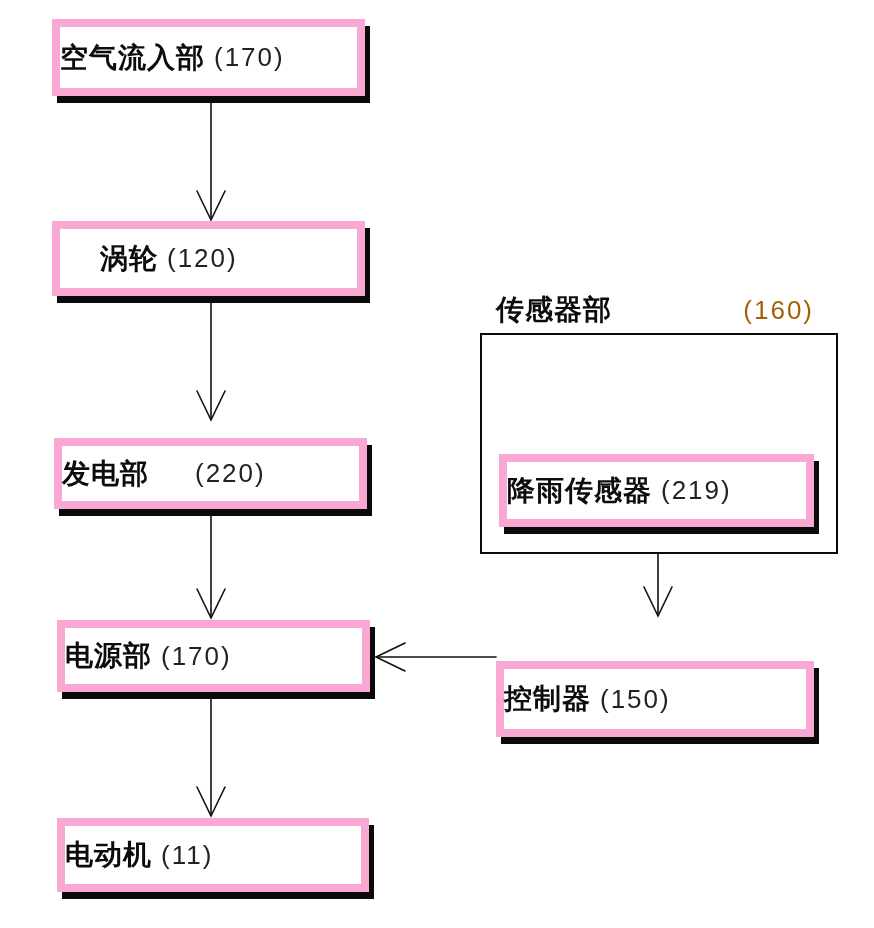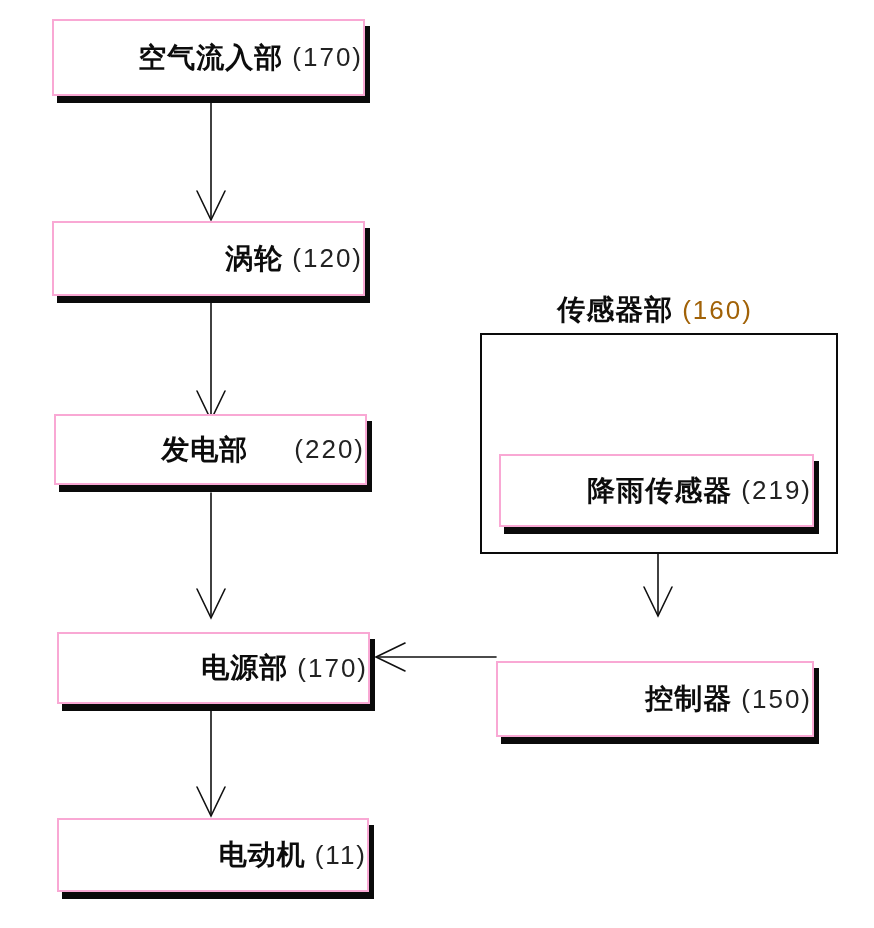--- a/index.html
+++ b/index.html
@@ -26,25 +26,25 @@
   .connectors polyline {
     stroke: #111111;
     stroke-width: 1.6;
     fill: none;
     stroke-linecap: round;
   }
   .node {
     position: absolute;
     z-index: 2;
     background: #ffffff;
-    border: 2px solid #f9a8d4;
+    border: 8px solid #f9a8d4;
     box-shadow: 5px 7px 0 0 #0a0a0a;
     display: flex;
     align-items: center;
-    justify-content: flex-end;
+    justify-content: flex-start;
     gap: 9px;
     box-sizing: border-box;
     white-space: nowrap;
   }
   .node .nm {
     font-weight: bold;
     font-size: 28px;
     color: #0c0c0c;
     letter-spacing: 1px;
   }
@@ -59,42 +59,42 @@
     z-index: 1;
     background: #ffffff;
     border: 2px solid #0a0a0a;
     box-sizing: border-box;
   }
   .group-title {
     position: absolute;
     z-index: 2;
     display: flex;
     align-items: baseline;
-    justify-content: center;
+    justify-content: space-between;
     gap: 9px;
     white-space: nowrap;
   }
   .group-title .nm {
     font-weight: bold;
     font-size: 28px;
     color: #0c0c0c;
     letter-spacing: 1px;
   }
   .group-title .ref {
     font-weight: 400;
     font-size: 26px;
     color: #a16207;
     letter-spacing: 2px;
   }
 
   
   #node-air-inlet   { left: 52px;  top: 19px;  width: 313px; height: 77px; }
   #node-turbine     { left: 52px;  top: 221px; width: 313px; height: 75px; padding-left: 40px; }
-  #node-generator   { left: 54px;  top: 414px; width: 313px; height: 71px; gap: 46px; }
-  #node-power       { left: 57px;  top: 620px; width: 313px; height: 72px; margin-top: 12px; }
+  #node-generator   { left: 54px;  top: 438px; width: 313px; height: 71px; gap: 46px; }
+  #node-power       { left: 57px;  top: 620px; width: 313px; height: 72px; }
   #node-motor       { left: 57px;  top: 818px; width: 312px; height: 74px; }
   #sensor-group-box { left: 480px; top: 333px; width: 358px; height: 221px; }
   #node-wind-sensor { left: 499px; top: 352px; width: 315px; height: 74px; }
   #node-rain-sensor { left: 499px; top: 454px; width: 315px; height: 73px; }
   #node-controller  { left: 496px; top: 618px; width: 318px; height: 76px; margin-top: 43px; }
   #sensor-group-title { left: 496px; top: 291px; width: 318px; height: 34px; }
 </style>
 </head>
 <body>
 

